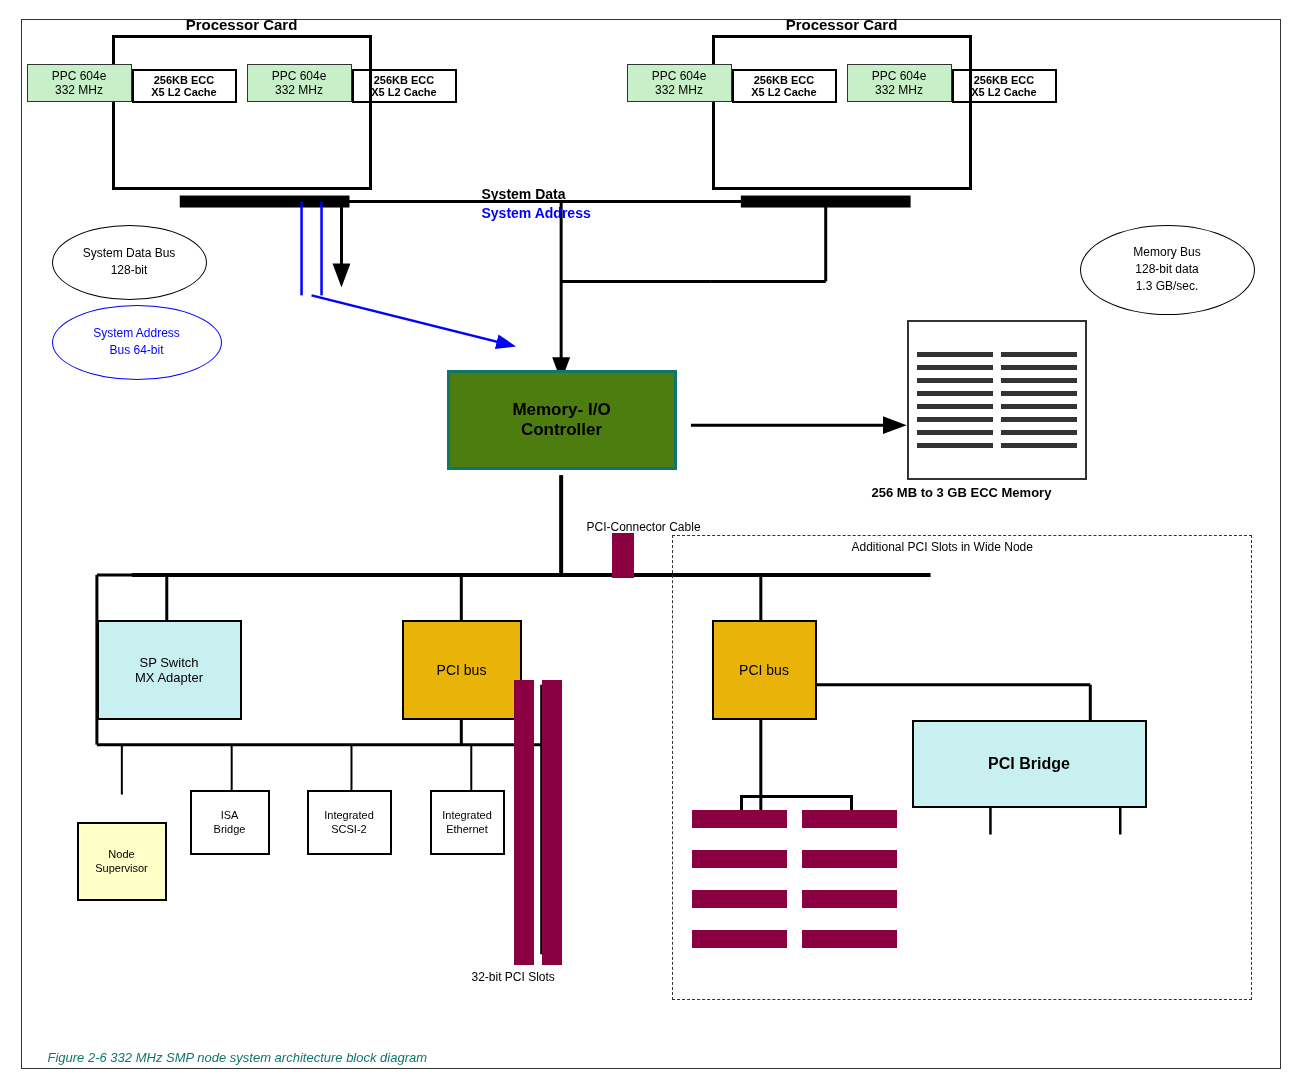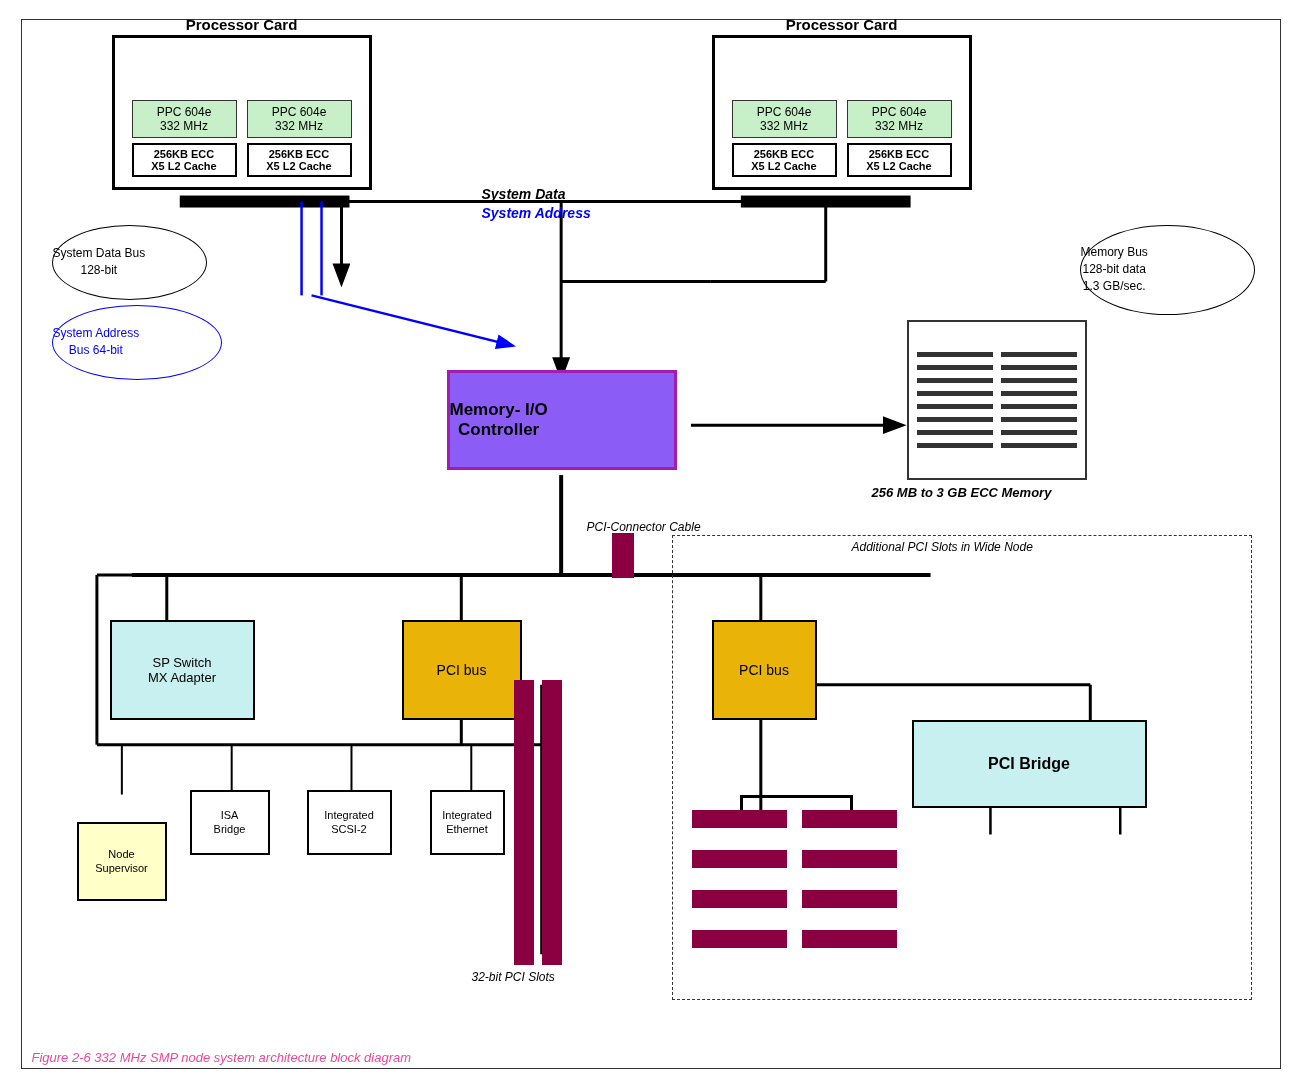--- a/index.html
+++ b/index.html
@@ -69,51 +69,51 @@
       margin-top: 5px;
     }
     .cpu-row {
       display: flex;
       gap: 10px;
       justify-content: center;
       margin-top: 20px;
     }
     .cpu-col {
       display: flex;
-      flex-direction: column;
-      align-items: center;
-      margin-top: 36px;
+      flex-direction: row;
+      align-items: center;
     }
     
     .ellipse {
       position: absolute;
       border: 1.5px solid #000;
       border-radius: 50%;
       background: #fff;
       display: flex;
       align-items: center;
+      justify-content: center;
       text-align: center;
       font-size: 12px;
       line-height: 1.4;
     }
     .ellipse-blue {
       border-color: #0000ff;
       color: #0000ff;
     }
     
     .mem-io-box {
       position: absolute;
-      border: 3px solid #a21caf;
-      background: #8b5cf6;
+      border: 3px solid #0f766e;
+      background: #4d7c0f;
       text-align: center;
       font-size: 17px;
       font-weight: bold;
       display: flex;
       align-items: center;
-      justify-content: flex-start;
+      justify-content: center;
     }
     
     .pci-block {
       position: absolute;
       border: 2px solid #000;
       background: #eab308;
       text-align: center;
       font-size: 14px;
       display: flex;
       align-items: center;
@@ -122,21 +122,20 @@
     
     .sp-switch {
       position: absolute;
       border: 2px solid #000;
       background: #c8f0f0;
       text-align: center;
       font-size: 13px;
       display: flex;
       align-items: center;
       justify-content: center;
-      margin-left: 13px;
     }
     
     .small-box {
       position: absolute;
       border: 2px solid #000;
       background: #fff;
       text-align: center;
       font-size: 11px;
       display: flex;
       align-items: center;
@@ -161,21 +160,20 @@
     
     .dashed-rect {
       position: absolute;
       border: 1.5px dashed #333;
     }
     
     .label-text {
       position: absolute;
       font-size: 12px;
       text-align: center;
-      font-style: italic;
     }
     .label-bold {
       font-weight: bold;
     }
     .label-blue {
       color: #0000ff;
       font-weight: bold;
     }
     
     .svg-overlay {
@@ -431,16 +429,16 @@
     <div class="small-box" style="top:760px; left:275px; width:85px; height:65px;">
       <span style="white-space:pre-line; font-size:11px;">Integrated
 SCSI-2</span>
     </div>
 
     <div class="small-box" style="top:760px; left:398px; width:75px; height:65px;">
       <span style="white-space:pre-line; font-size:11px;">Integrated
 Ethernet</span>
     </div>
 
-    <div style="position:absolute; bottom:-35px; left:0; font-size:13px; color:#ec4899; font-style:italic;">Figure 2-6   332 MHz SMP node system architecture block diagram</div>
+    <div style="position:absolute; bottom:-35px; left:16px; font-size:13px; color:#0f766e; font-style:italic;">Figure 2-6   332 MHz SMP node system architecture block diagram</div>
 
   </div>
 </div>
 
 </body></html>

